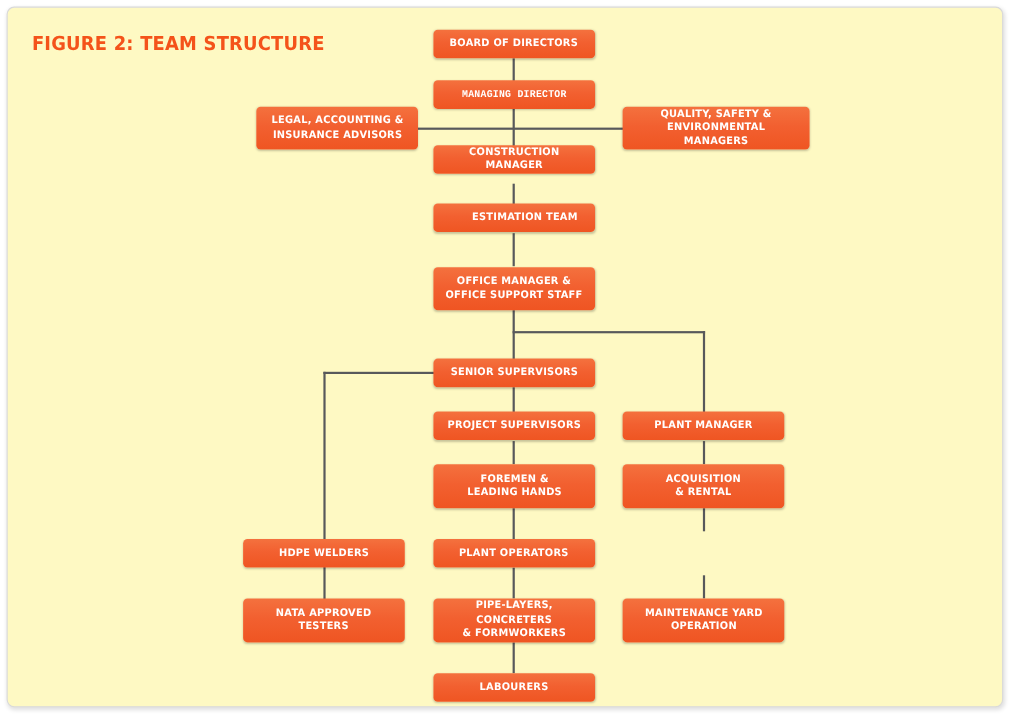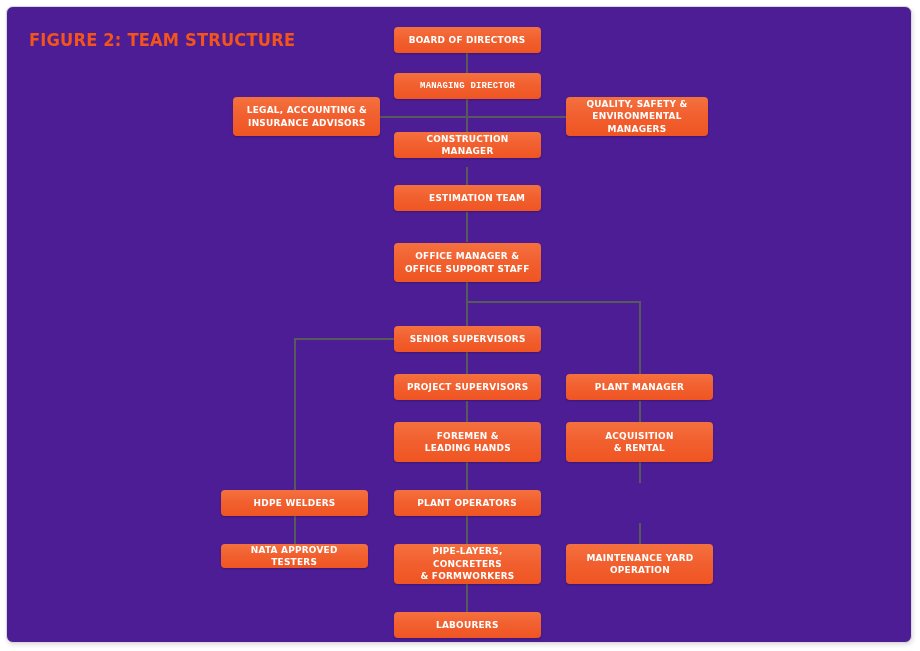--- a/index.html
+++ b/index.html
@@ -14,21 +14,21 @@
     height: 651px;
     overflow: hidden;
   }
 
   #chart-frame {
     position: absolute;
     left: 6px;
     top: 6px;
     width: 906px;
     height: 637px;
-    background: #4c1d95;
+    background: #fef9c3;
     border: 1px solid #d9d9d9;
     border-radius: 7px;
     box-shadow: 1px 2px 4px rgba(0,0,0,0.13);
     box-sizing: border-box;
     overflow: hidden;
   }
 
   #figure-title {
     position: absolute;
     left: 22px;
@@ -120,21 +120,21 @@
     <span class="lbl"><span class="l1">MANAGING DIRECTOR</span></span>
   </div>
 
   <div class="node" style="left:214px; top:90px; width:147px; height:39px;margin-left:12px;">
     <span class="lbl">
       <span class="l1">LEGAL, ACCOUNTING &amp;</span>
       <span class="l2">INSURANCE ADVISORS</span>
     </span>
   </div>
 
-  <div class="node" style="left:559px; top:90px; width:142px; height:39px;">
+  <div class="node" style="left:559px; top:90px; width:170px; height:39px;">
     <span class="lbl">
       <span class="l1">QUALITY, SAFETY &amp;</span>
       <span class="l2">ENVIRONMENTAL MANAGERS</span>
     </span>
   </div>
 
   <div class="node" style="left:387px; top:125px; width:147px; height:26px;">
     <span class="lbl"><span class="l1">CONSTRUCTION MANAGER</span></span>
   </div>
 
@@ -177,21 +177,21 @@
 
   <div class="node" style="left:214px; top:483px; width:147px; height:26px;">
     <span class="lbl"><span class="l1">HDPE WELDERS</span></span>
   </div>
 
   <div class="node" style="left:387px; top:483px; width:147px; height:26px;">
     <span class="lbl"><span class="l1">PLANT OPERATORS</span></span>
   </div>
 
 
-  <div class="node" style="left:214px; top:537px; width:147px; height:24px;">
+  <div class="node" style="left:214px; top:537px; width:147px; height:40px;">
     <span class="lbl">
       <span class="l1">NATA APPROVED</span>
       <span class="l2">TESTERS</span>
     </span>
   </div>
 
   <div class="node" style="left:559px; top:537px; width:147px; height:40px;">
     <span class="lbl">
       <span class="l1">MAINTENANCE YARD</span>
       <span class="l2">OPERATION</span>

